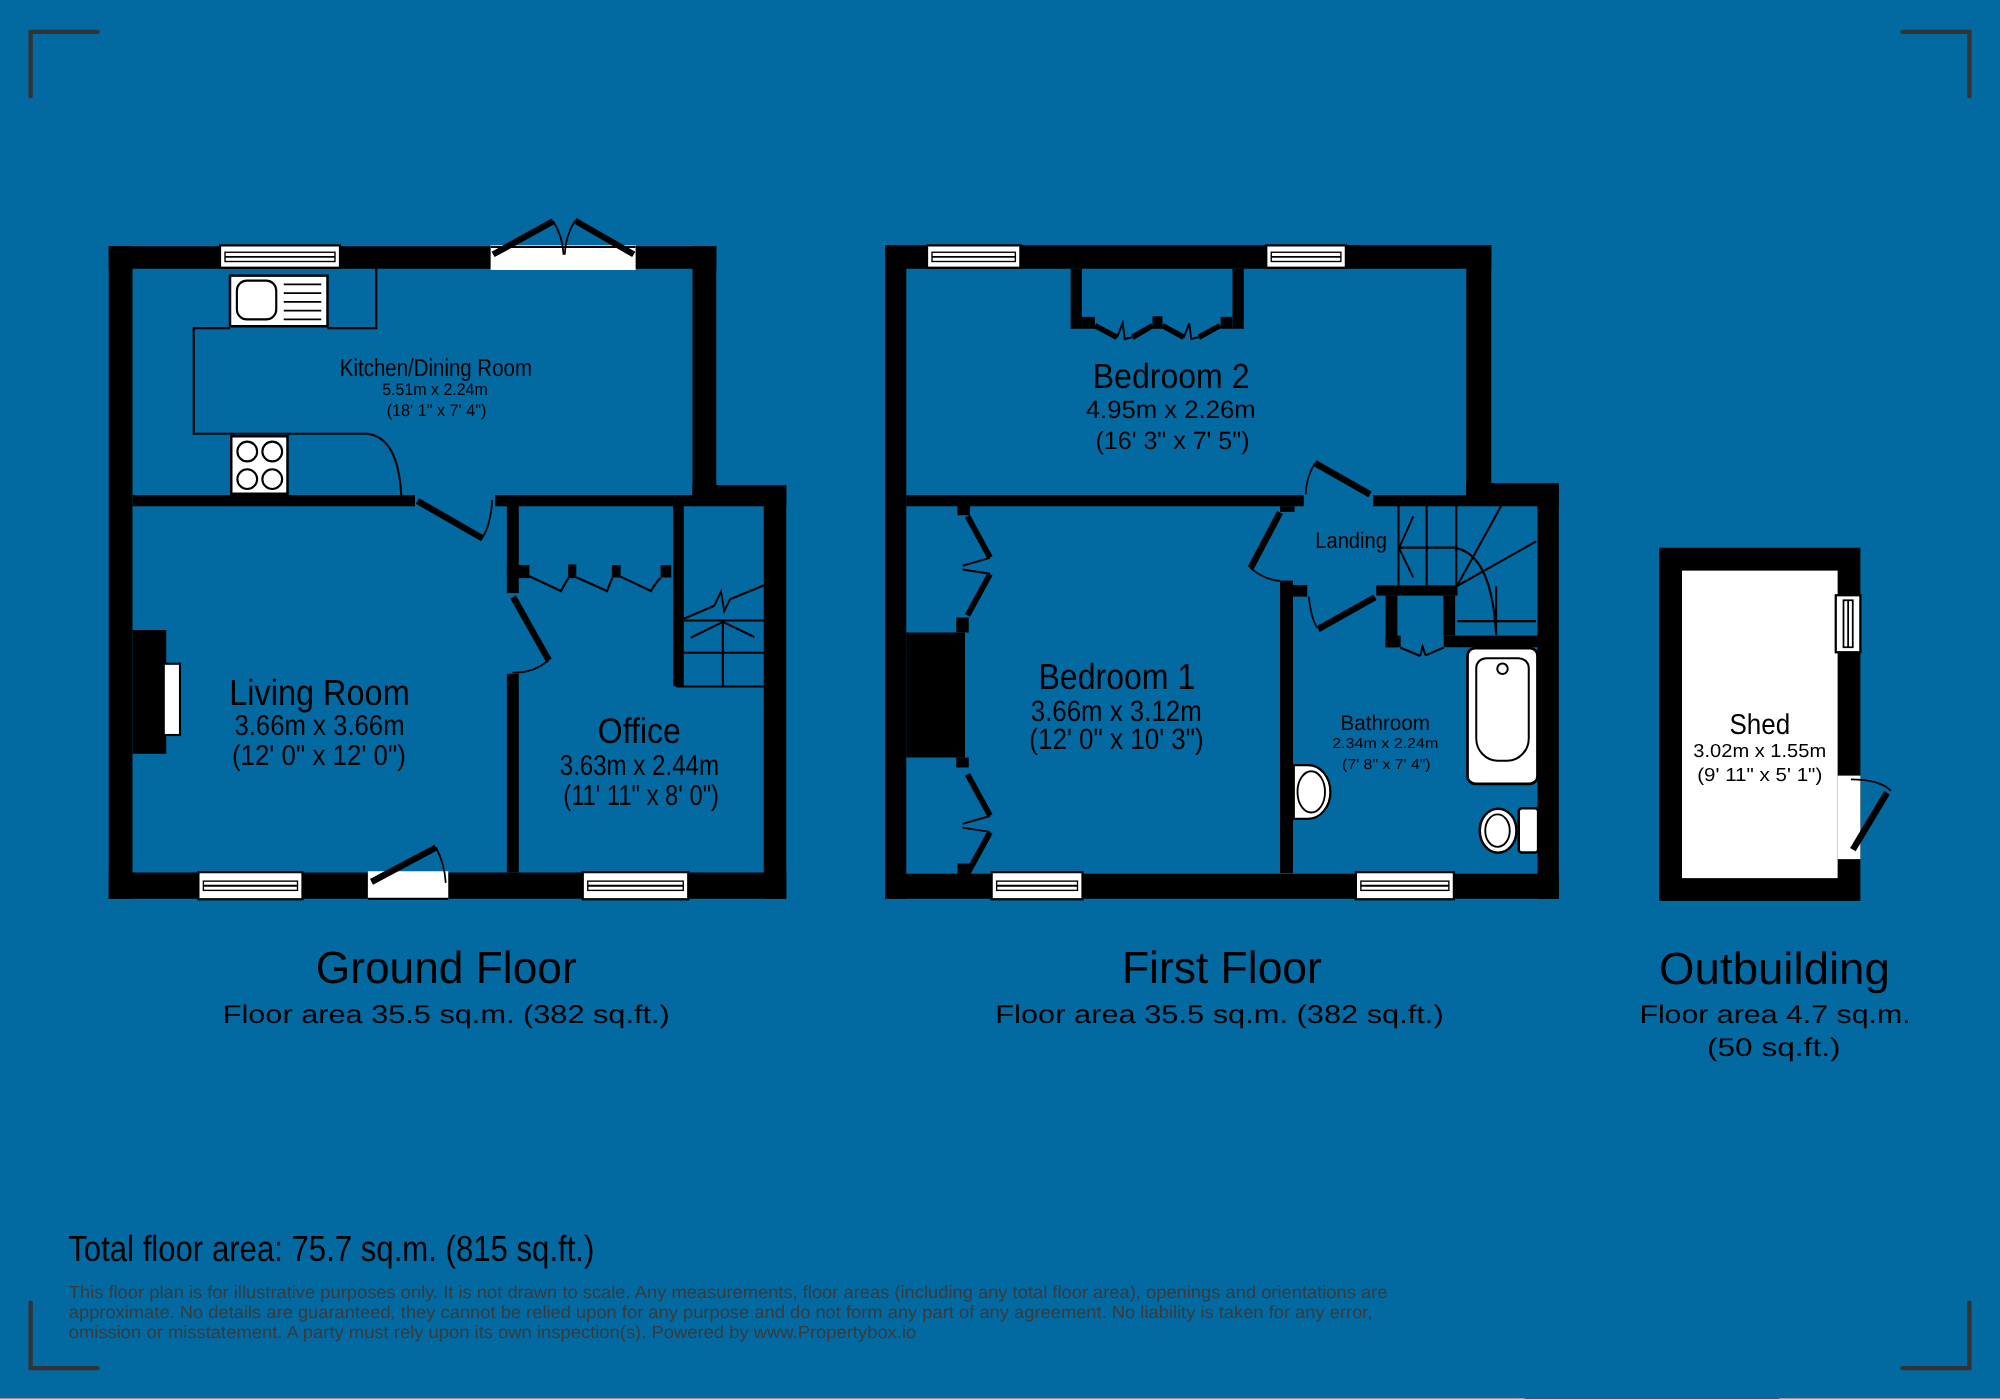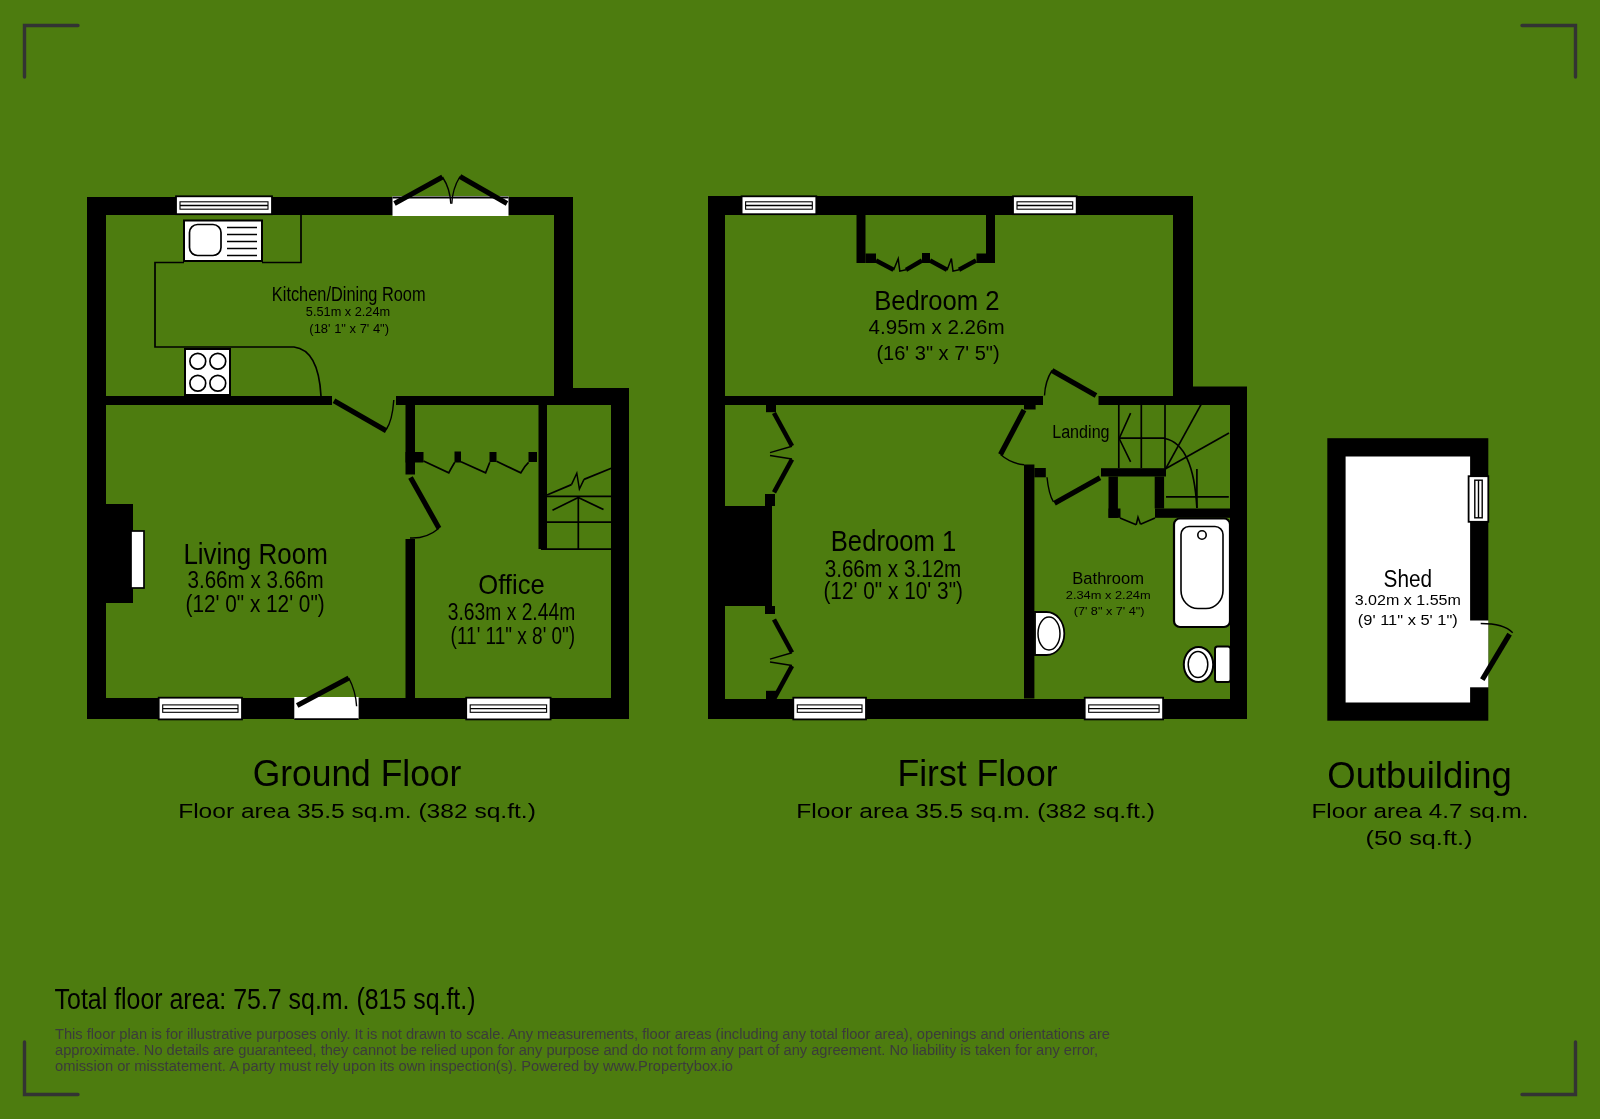--- a/index.html
+++ b/index.html
@@ -1,16 +1,16 @@
 <!DOCTYPE html>
 <html><head>
 <meta charset="utf-8">
 <style>
   html,body{margin:0;padding:0;background:#fff;}
-  #page{position:relative;width:1600px;height:1119px;background:#4d7c0f;overflow:hidden;}
+  #page{position:relative;width:1600px;height:1119px;background:#0369a1;overflow:hidden;}
   svg text{font-family:"Liberation Sans",sans-serif;}
 </style>
 </head>
 <body>
 <div id="page">
 <svg width="1600" height="1119" viewBox="0 0 1600 1119">
 
 <g stroke="#333333" stroke-width="3.4" stroke-linecap="round" fill="none">
   <path d="M24.5,77 V25.5 H78"></path>
   <path d="M1522,25.5 H1575.5 V77"></path>

